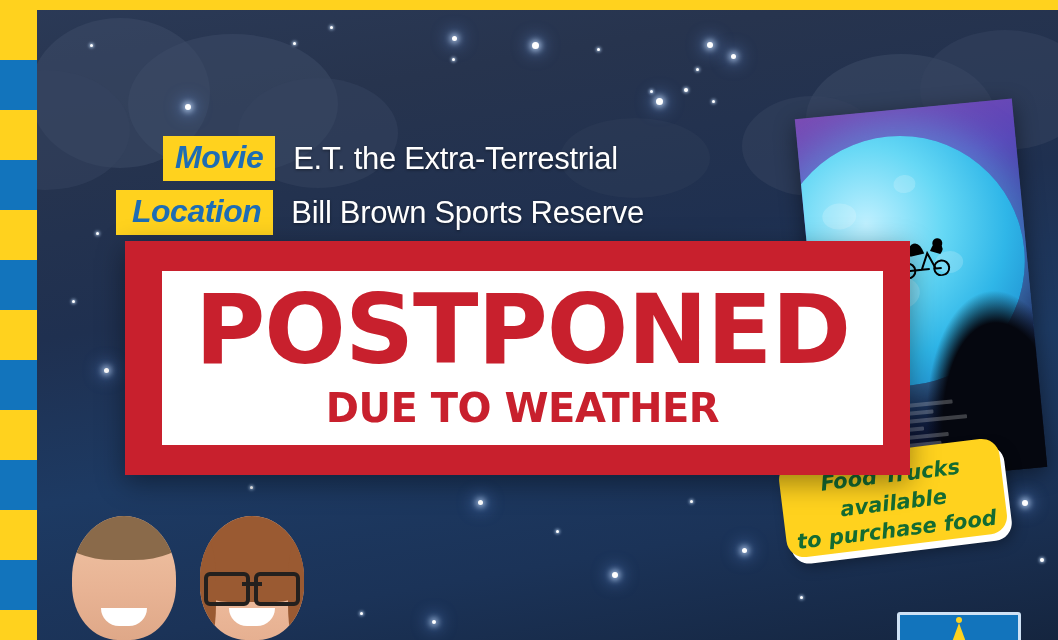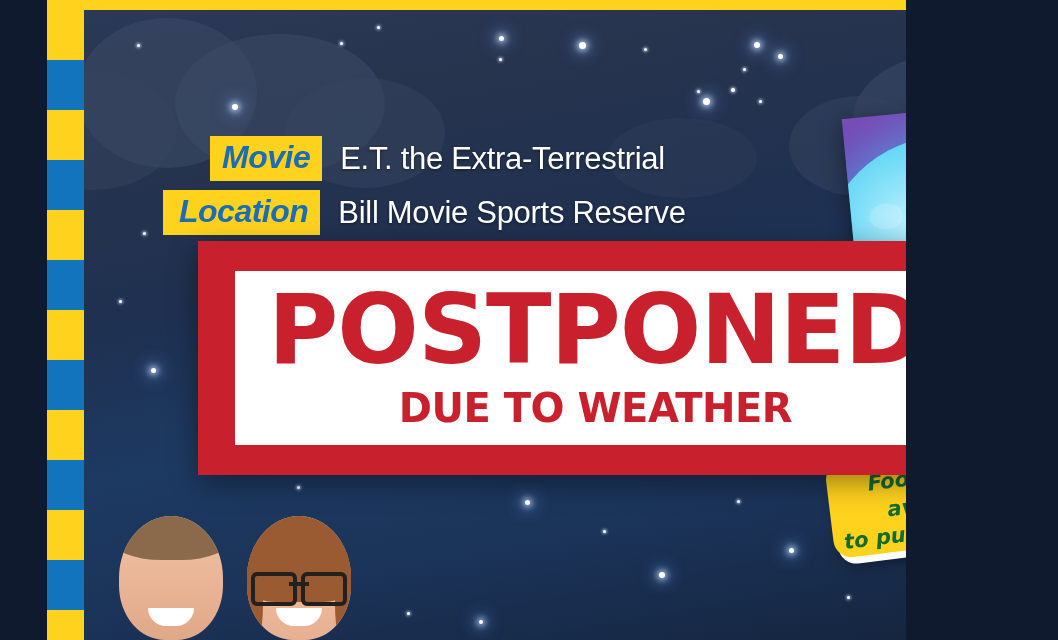--- a/index.html
+++ b/index.html
@@ -1,18 +1,18 @@
 <!DOCTYPE html>
 <html><head>
 <meta charset="utf-8">
 <style>
   html,body{margin:0;padding:0;background:#0f1a2e;}
   body{font-family:"Liberation Sans",sans-serif;}
-  #poster{position:relative;width:859px;height:640px;overflow:hidden;
-    background:linear-gradient(170deg,#2b3a57 0%,#27344e 18%,#1f3050 42%,#1d3a63 62%,#1b3358 80%,#15253f 100%);margin-left:47px;}
+  #poster{position:relative;width:1058px;height:640px;overflow:hidden;
+    background:linear-gradient(170deg,#2b3a57 0%,#27344e 18%,#1f3050 42%,#1d3a63 62%,#1b3358 80%,#15253f 100%);}
 
   
   .cloud{position:absolute;border-radius:50%;background:#3c4a66;opacity:.55;}
   .cloud.d{background:#35435f;opacity:.5;}
   .star{position:absolute;border-radius:50%;background:#fff;
         box-shadow:0 0 6px 2px rgba(200,225,255,.85),0 0 16px 6px rgba(120,170,255,.35);}
   .star.s{box-shadow:0 0 3px 1px rgba(200,225,255,.7);}
 
   
   #topbar{position:absolute;left:0;top:0;width:1058px;height:10px;background:#FFD21E;z-index:40;}
@@ -49,21 +49,21 @@
 
   
   #sticker{position:absolute;left:782px;top:450px;width:222px;height:96px;z-index:22;
     transform:rotate(-7deg);background:#FFD21E;border-radius:18px;
     box-shadow:4px 7px 0 0 #fff, 6px 10px 14px rgba(0,0,0,.35);}
   #sticker p{margin:0;position:absolute;left:0;right:0;top:12px;text-align:center;
     color:#146B32;font-size:21px;font-weight:bold;font-style:italic;line-height:1.32;
     font-family:"DejaVu Sans",sans-serif;}
 
   
-  #banner{position:absolute;left:151px;top:241px;width:785px;height:234px;z-index:30;
+  #banner{position:absolute;left:125px;top:241px;width:785px;height:234px;z-index:30;
     background:#C8202D;box-shadow:0 8px 26px rgba(0,0,0,.4);}
   #bannerInner{position:absolute;left:37px;top:30px;right:27px;bottom:30px;background:#fff;
     display:flex;flex-direction:column;align-items:center;justify-content:center;}
   #big{color:#C8202D;font-size:96px;font-weight:bold;line-height:.95;letter-spacing:-1px;
     font-family:"DejaVu Sans",sans-serif;}
   #small{color:#C8202D;font-size:40px;font-weight:bold;letter-spacing:-.5px;margin-top:8px;
     font-family:"DejaVu Sans",sans-serif;}
 
   
   .person{position:absolute;bottom:0;z-index:26;}
@@ -164,21 +164,21 @@
         <div style="width:58%"></div>
     </div>
   </div>
 
   <div class="infoline" id="row-movie">
     <span class="tag">Movie</span>
     <span class="val">E.T. the Extra-Terrestrial</span>
   </div>
   <div class="infoline" id="row-loc">
     <span class="tag">Location</span>
-    <span class="val">Bill Movie Sports Reserve</span>
+    <span class="val">Bill Brown Sports Reserve</span>
   </div>
 
   <div id="sticker">
     <p>
       <span>Food Trucks available</span><br>
       <span>to purchase food</span>
     </p>
   </div>
 
   <div id="banner">

